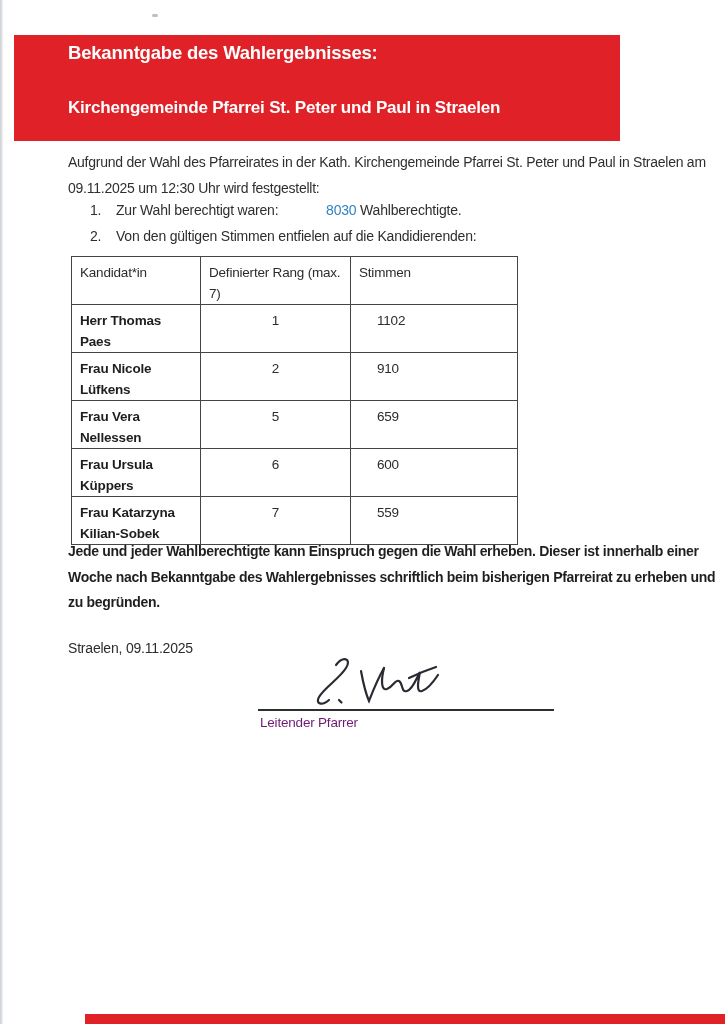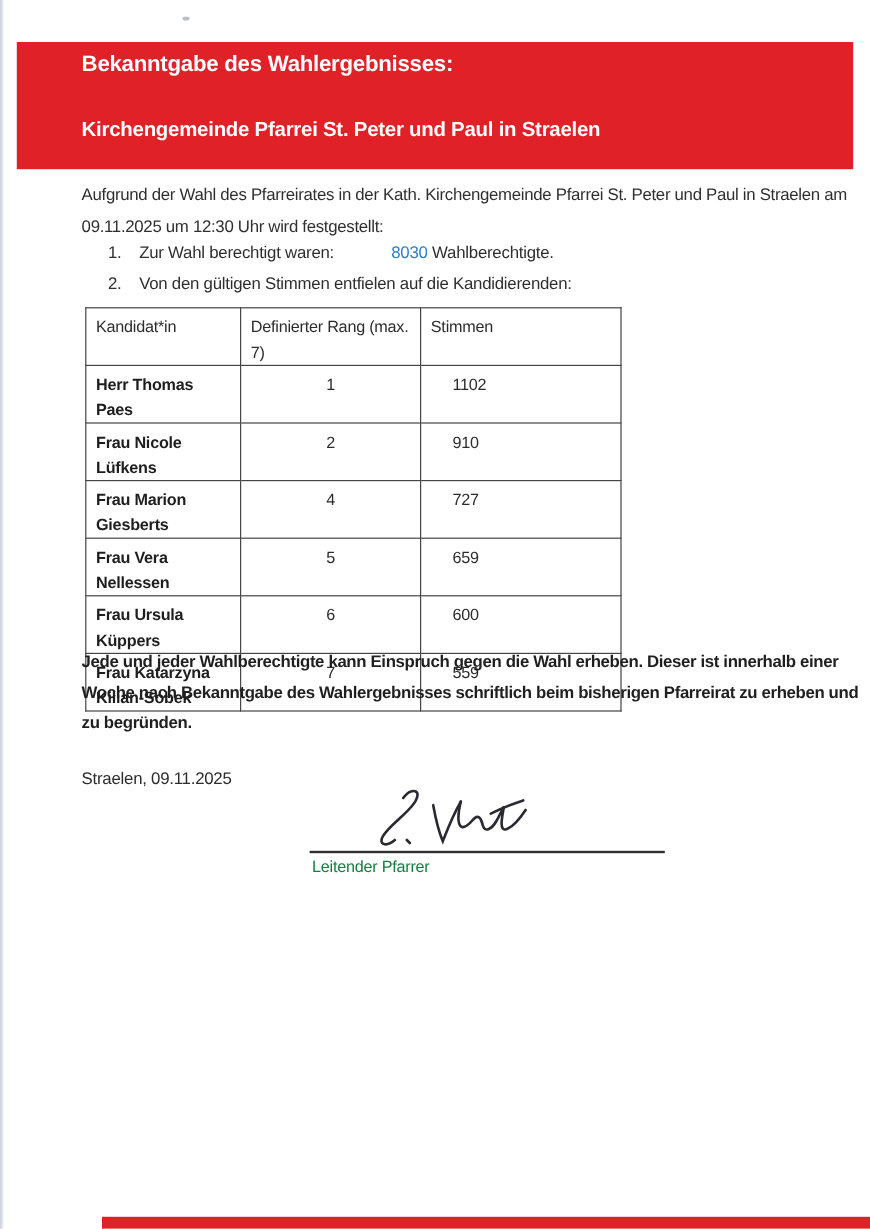--- a/index.html
+++ b/index.html
@@ -17,21 +17,21 @@
   }
   .scan-edge {
     position: absolute; left: 0; top: 0; width: 3px; height: 1024px;
     background: linear-gradient(to right, #c9ced6, #f2f3f5);
   }
   .top-dot {
     position: absolute; left: 152px; top: 14px; width: 6px; height: 3px;
     background: #aab0b8; border-radius: 2px; opacity: .8;
   }
   .banner {
-    position: absolute; left: 14px; top: 35px; width: 697px; height: 106px;
+    position: absolute; left: 14px; top: 35px; width: 606px; height: 106px;
     background: var(--accent-red);
   }
   .banner .b-title {
     position: absolute; left: 54px; top: 7px;
     font-size: 18.5px; font-weight: bold; color: #ffffff; letter-spacing: -0.2px;
   }
   .banner .b-line {
     position: absolute; left: 54px;
     font-size: 17px; font-weight: bold; color: #ffffff; letter-spacing: -0.2px;
   }
@@ -74,21 +74,21 @@
     position: absolute; left: 68px; top: 640px;
     font-size: 14px; letter-spacing: -0.2px; color: #2c2c2c;
   }
   .signature-svg { position: absolute; left: 308px; top: 654px; }
   .sig-line {
     position: absolute; left: 258px; top: 709px; width: 296px; height: 2px;
     background: #2e2e2e;
   }
   .sig-role {
     position: absolute; left: 260px; top: 715px;
-    font-size: 13.5px; letter-spacing: -0.2px; color: #15803d;
+    font-size: 13.5px; letter-spacing: -0.2px; color: #701a75;
   }
   .bottom-strip {
     position: absolute; left: 85px; top: 1014px; width: 640px; height: 10px;
     background: var(--accent-red);
   }
 </style>
 </head>
 <body>
 
 <div class="scan-edge"></div>
@@ -128,25 +128,20 @@
     <td class="name">Herr Thomas Paes</td>
     <td class="rank">1</td>
     <td class="votes">1102</td>
   </tr>
   <tr class="row">
     <td class="name">Frau Nicole Lüfkens</td>
     <td class="rank">2</td>
     <td class="votes">910</td>
   </tr>
   <tr class="row">
-    <td class="name">Frau Marion Giesberts</td>
-    <td class="rank">4</td>
-    <td class="votes">727</td>
-  </tr>
-  <tr class="row">
     <td class="name">Frau Vera Nellessen</td>
     <td class="rank">5</td>
     <td class="votes">659</td>
   </tr>
   <tr class="row">
     <td class="name">Frau Ursula Küppers</td>
     <td class="rank">6</td>
     <td class="votes">600</td>
   </tr>
   <tr class="row-last">

